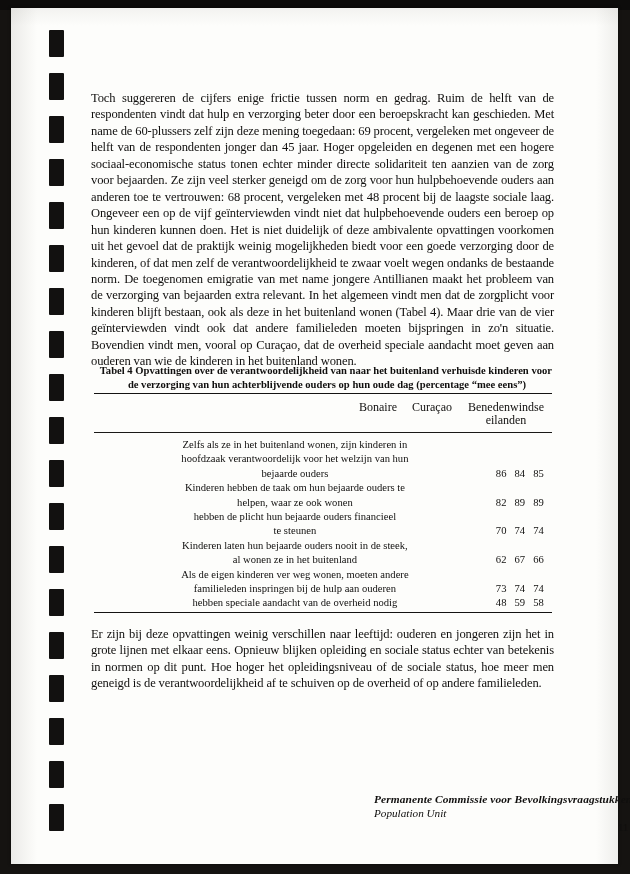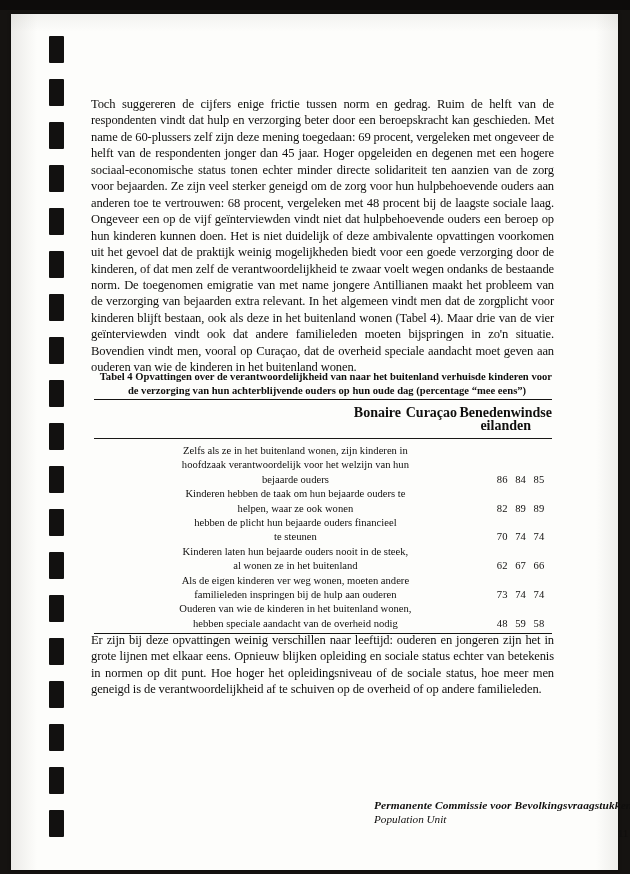--- a/index.html
+++ b/index.html
@@ -27,21 +27,21 @@
     position: absolute;
     left: 0; top: 0; right: 0;
     height: 10px;
     background: #0d0c0b;
   }
 
   
   #paper {
     position: absolute;
     left: 11px;
-    top: 14px;
+    top: 8px;
     width: 607px;
     height: 856px;
     background: #fdfdfb;
     box-shadow: 0 0 3px rgba(0,0,0,0.55);
   }
   
   #paper::after {
     content: "";
     position: absolute;
     inset: 0;
@@ -125,22 +125,22 @@
     margin: 0;
   }
 
   table.data-table {
     width: 100%;
     border-collapse: collapse;
     font-size: 10.6px;
     color: #100f0e;
   }
   table.data-table th {
-    font-weight: bold;
-    font-size: 14px;
+    font-weight: normal;
+    font-size: 12px;
     line-height: 12.6px;
     padding: 7px 0 6px 0;
     vertical-align: top;
     text-align: center;
   }
   table.data-table th.th-label { width: 258px; }
   table.data-table th.th-bonaire { width: 52px; }
   table.data-table th.th-curacao { width: 56px; }
   table.data-table th.th-bene { width: 92px; }
 
@@ -318,26 +318,20 @@
                 <td class="cell-num th-curacao"></td>
                 <td class="cell-num th-bene"></td>
               </tr>
               <tr class="data-row">
                 <td class="cell-label th-label">familieleden inspringen bij de hulp aan ouderen</td>
                 <td class="cell-num th-bonaire">73</td>
                 <td class="cell-num th-curacao">74</td>
                 <td class="cell-num th-bene">74</td>
               </tr>
               <tr class="data-row">
-                <td class="cell-label th-label">Ouderen van wie de kinderen in het buitenland wonen,</td>
-                <td class="cell-num th-bonaire"></td>
-                <td class="cell-num th-curacao"></td>
-                <td class="cell-num th-bene"></td>
-              </tr>
-              <tr class="data-row">
                 <td class="cell-label th-label">hebben speciale aandacht van de overheid nodig</td>
                 <td class="cell-num th-bonaire">48</td>
                 <td class="cell-num th-curacao">59</td>
                 <td class="cell-num th-bene">58</td>
               </tr>
             </tbody>
         </table>
 
         <div class="rule-thick"></div>
       </div>

